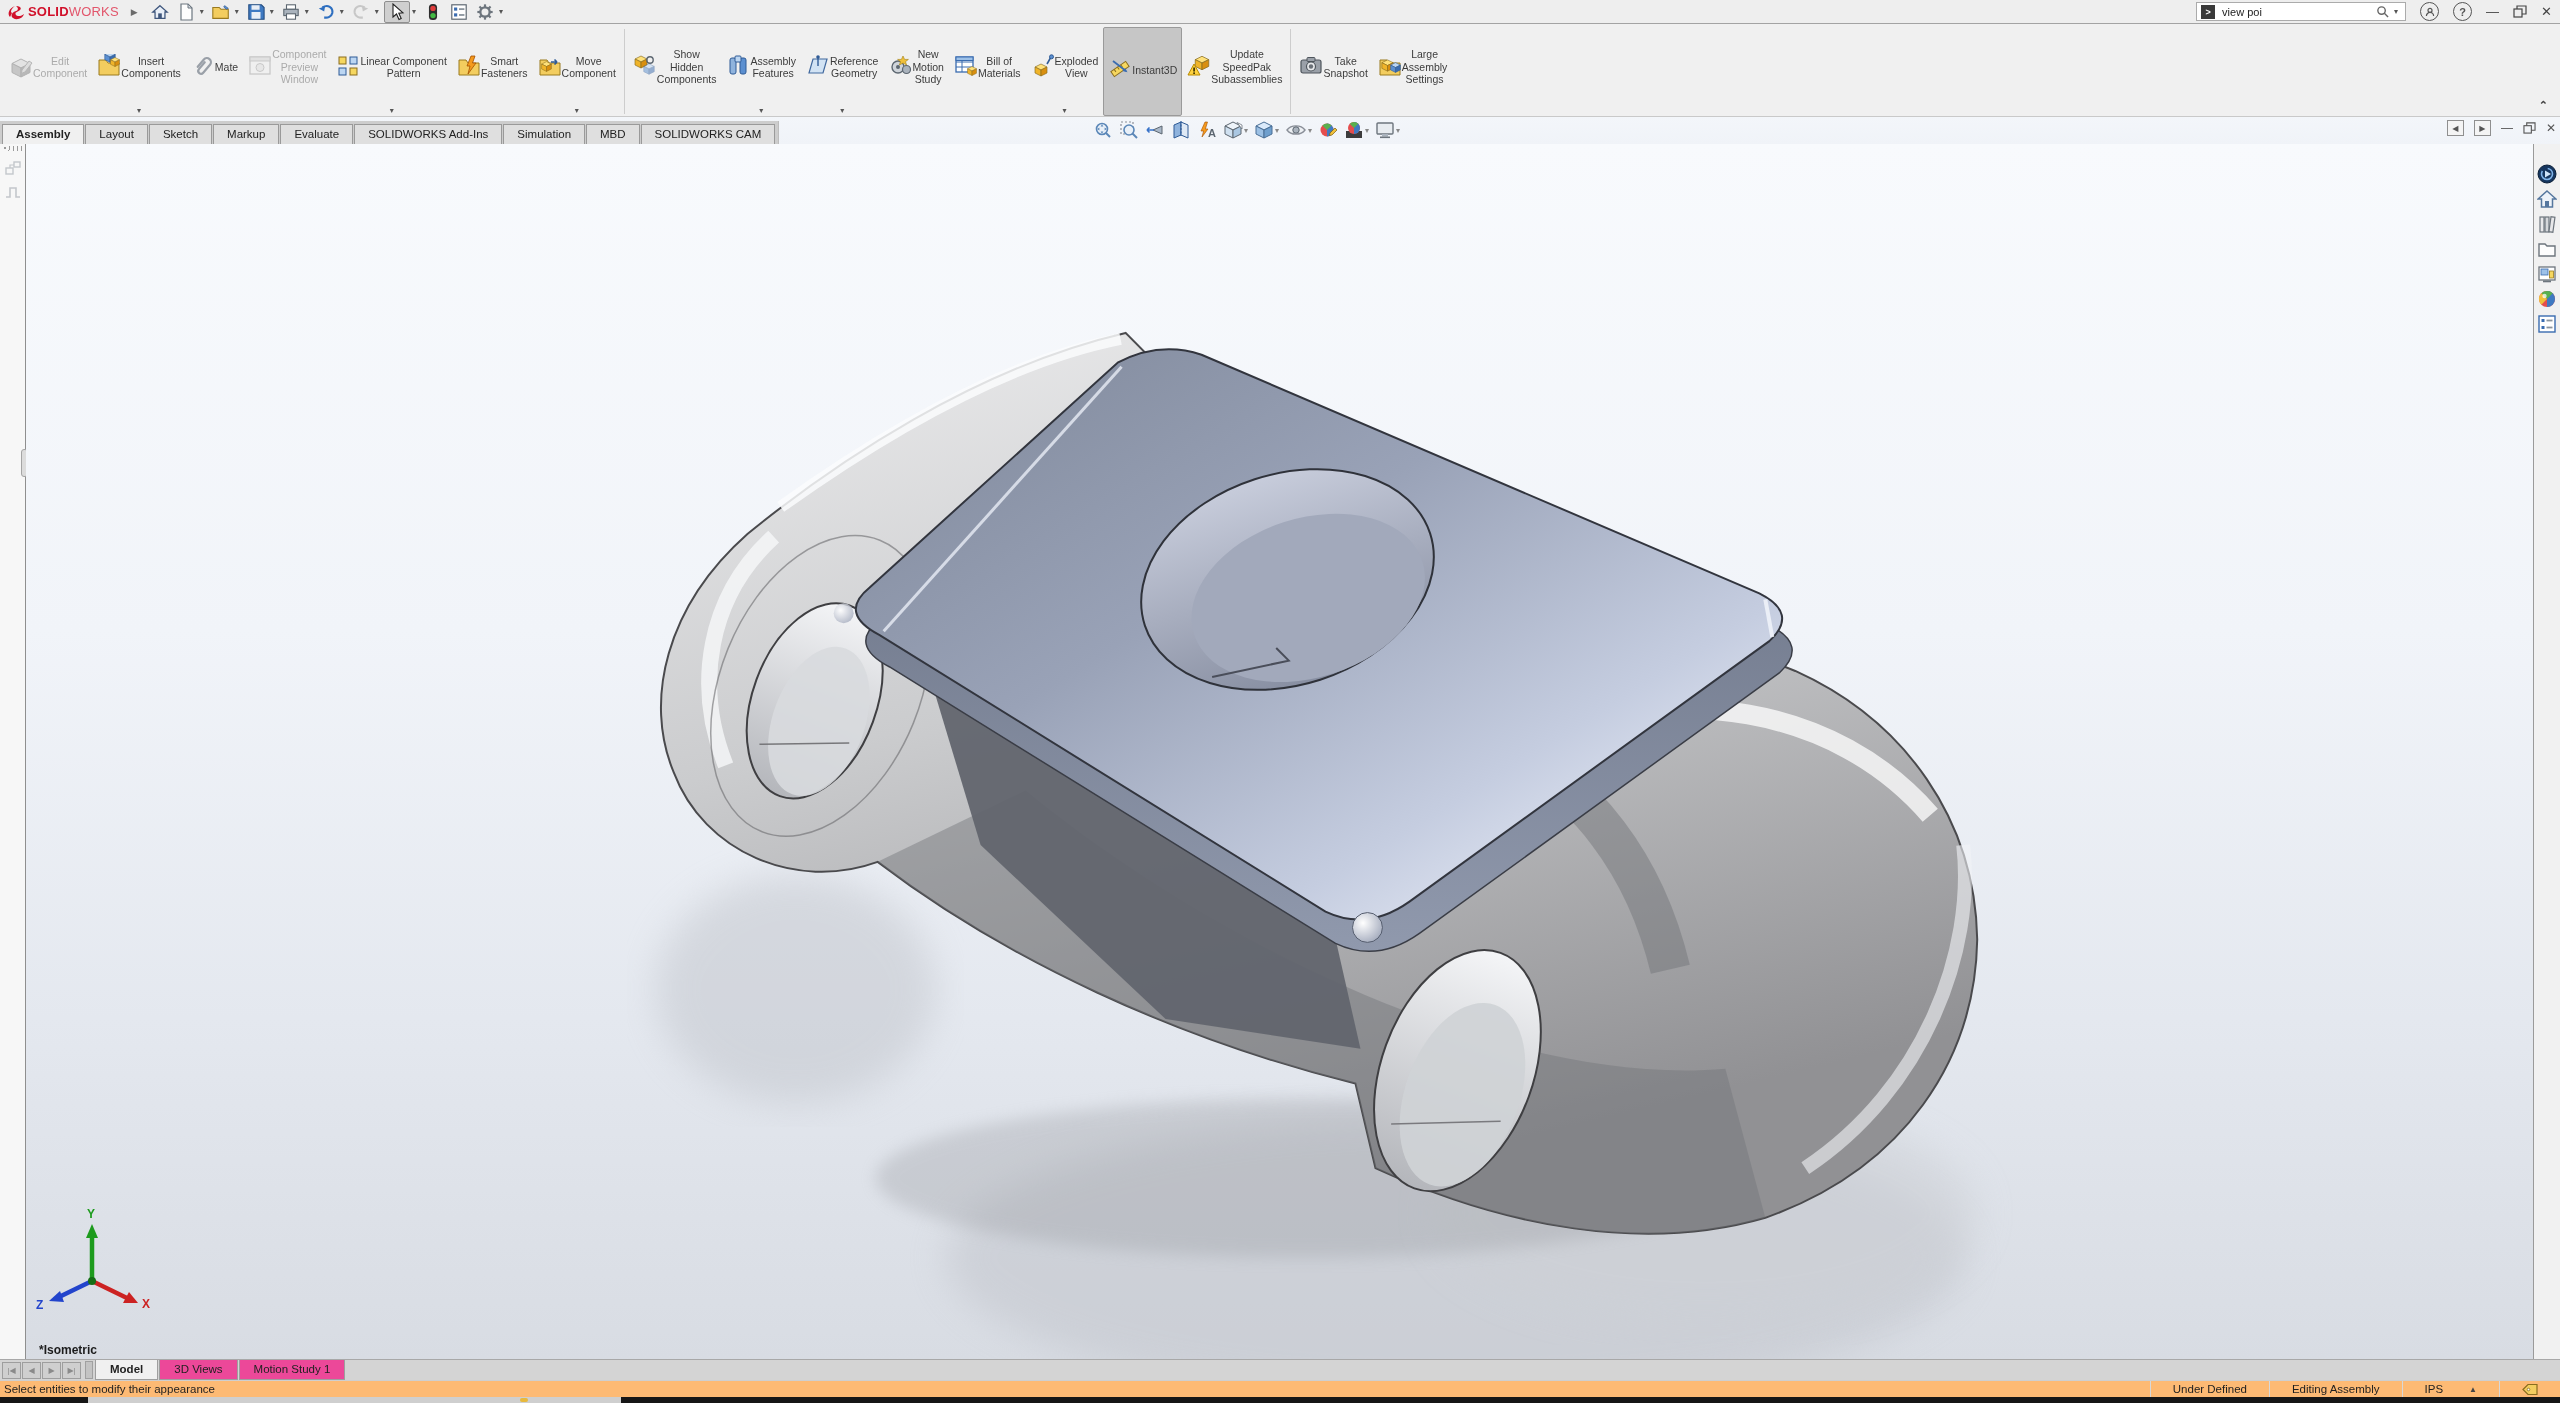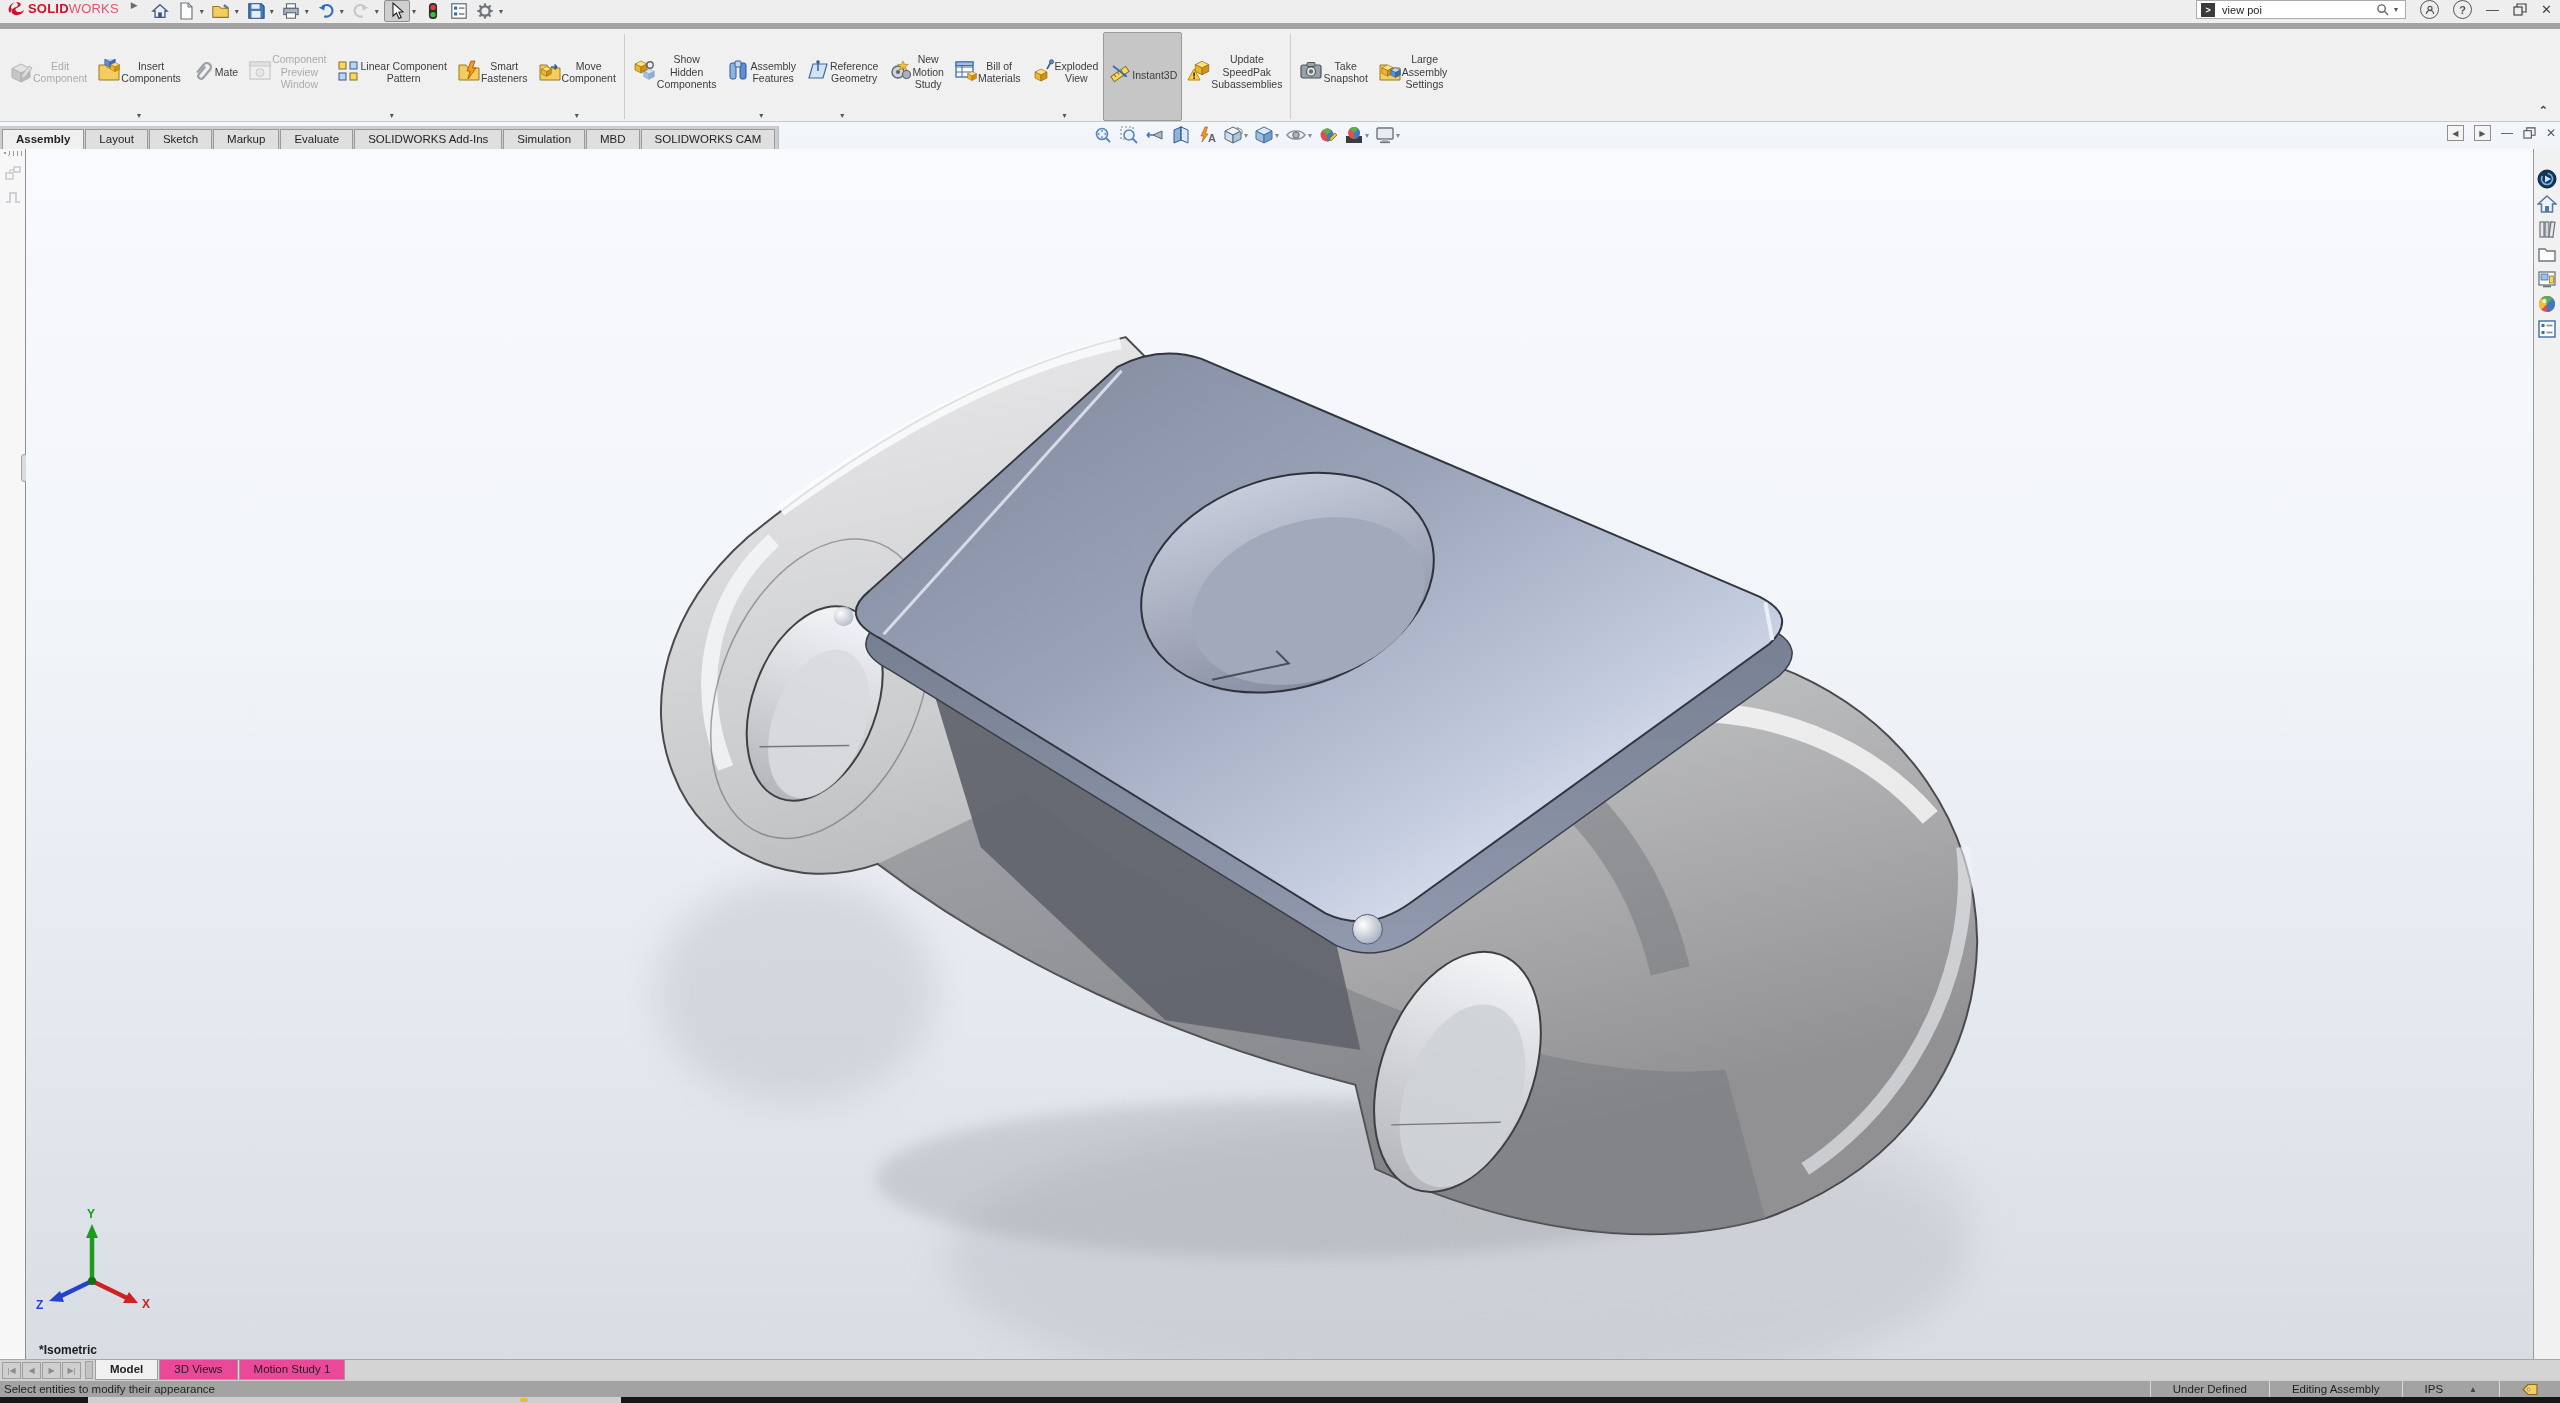--- a/index.html
+++ b/index.html
@@ -1,21 +1,21 @@
 <!DOCTYPE html>
 <html><head>
 <meta charset="utf-8">
 <style>
   html,body{margin:0;padding:0;}
   body{width:2560px;height:1403px;overflow:hidden;font-family:"Liberation Sans",sans-serif;
        -webkit-font-smoothing:antialiased;background:#f0f0f0;}
   .app{position:relative;width:2560px;height:1403px;display:flex;flex-direction:column;}
 
   
-  .titlebar{height:23px;background:#eeeeee;border-bottom:6px solid #a3a3a3;display:flex;align-items:flex-start;
+  .titlebar{height:23px;background:#eeeeee;border-bottom:1px solid #a3a3a3;display:flex;align-items:center;
             position:relative;flex:0 0 auto;}
   .logo{display:flex;align-items:center;margin-left:6px;}
   .logo-solid{color:#d1112b;font-weight:bold;font-size:13px;letter-spacing:.2px;}
   .logo-works{color:#e2556b;font-size:13px;letter-spacing:.2px;}
   .expander{color:#6b6b6b;font-size:9px;margin:0 10px 0 12px;}
   .qat{display:flex;align-items:center;gap:2px;}
   .qbtn{width:24px;height:20px;display:flex;align-items:center;justify-content:center;border-radius:2px;}
   .qbtn.pressed{background:#cfcfcf;border:1px solid #8f8f8f;}
   .qcaret{font-size:8px;color:#555;margin:0 3px 0 0;}
   .wtitle{position:absolute;left:0;right:0;text-align:center;font-size:12px;color:#2e2e2e;pointer-events:none;}
@@ -74,21 +74,21 @@
   .sheettabs{height:20px;background:#d4d4d4;border-top:1px solid #a8a8a8;display:flex;align-items:stretch;flex:0 0 auto;}
   .navbtns{display:flex;align-items:center;gap:1px;padding:1px 2px;}
   .nbtn{width:17px;height:15px;background:#cfcfcf;border:1px solid #9e9e9e;color:#8a8a8a;font-size:8px;
         display:flex;align-items:center;justify-content:center;}
   .sheetsplit{width:6px;background:#c3c3c3;border:1px solid #a0a0a0;margin:1px 2px;}
   .stab{font-size:11.5px;color:#222;background:#ec4899;border:1px solid #9e9e9e;border-top:none;
         padding:2px 14px 3px 14px;margin-right:1px;display:flex;align-items:center;}
   .stab.active{background:#f0f0f0;font-weight:bold;}
 
   
-  .statusbar{height:16px;background:#a3a3a3;border-top:1px solid #cfcfcf;display:flex;align-items:center;
+  .statusbar{height:16px;background:#fdba74;border-top:1px solid #cfcfcf;display:flex;align-items:center;
              font-size:11.5px;color:#1f1f1f;flex:0 0 auto;position:relative;}
   .smsg{padding-left:4px;}
   .sright{margin-left:auto;display:flex;align-items:center;height:100%;}
   .sitem{padding:0 22px;border-left:1px solid #d8d8d8;height:100%;display:flex;align-items:center;}
   .sunits{display:flex;align-items:center;gap:26px;}
   .scaret{font-size:8px;color:#444;}
   .bottomstrip{height:6px;background:#161616;position:relative;flex:0 0 auto;}
   .bs-seg{position:absolute;left:88px;width:533px;top:0;bottom:0;background:#cfcfcf;}
   .bs-dot{position:absolute;left:520px;top:1px;width:8px;height:4px;background:#e8b93c;border-radius:2px;}
 </style>

